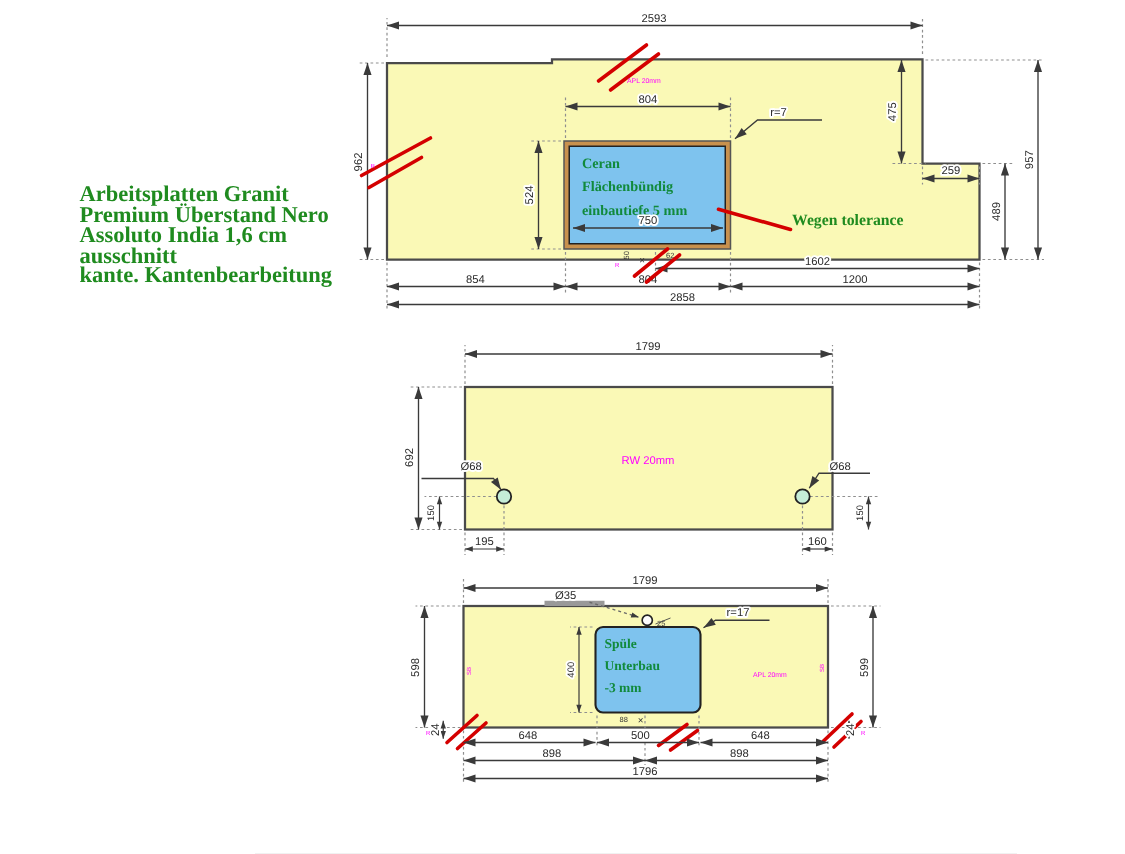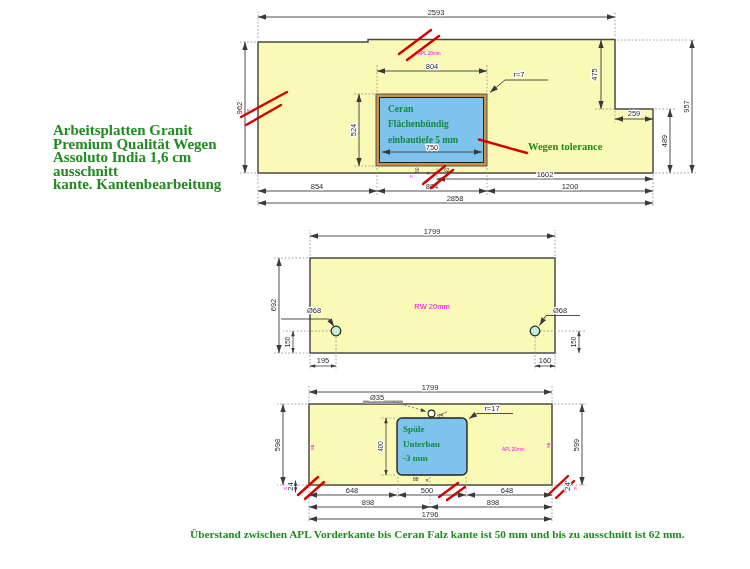--- a/index.html
+++ b/index.html
@@ -27,21 +27,21 @@
   .cg{font-family:"Liberation Serif",serif;font-weight:bold;fill:#118a3c;}
   .gb{font-family:"Liberation Serif",serif;font-weight:bold;fill:#1f8b1f;}
 </style>
 </head>
 <body>
 
 <div class="sheet">
 
   <div class="note">
     <div>Arbeitsplatten Granit</div>
-    <div>Premium Qualität Wegen</div>
+    <div>Premium Überstand Nero</div>
     <div>Assoluto India 1,6 cm</div>
     <div>ausschnitt</div>
     <div>kante. Kantenbearbeitung</div>
   </div>
 
   <svg width="750" height="569" viewBox="0 0 750 569">
     <defs>
       <marker id="arw" orient="auto-start-reverse" markerUnits="userSpaceOnUse" markerWidth="9" markerHeight="7" refX="8.5" refY="3">
         <path d="M0.5,0.3 L8.5,3 L0.5,5.7 Z" fill="#3a3a3a"></path>
       </marker>
@@ -226,16 +226,15 @@
       <text class="dt dm" x="368" y="504.5">898</text>
       <line class="dl" x1="430" y1="507" x2="552" y2="507"></line>
       <text class="dt dm" x="493" y="504.5">898</text>
 
       <line class="dl" x1="309" y1="519" x2="552" y2="519"></line>
       <text class="dt dm" x="430" y="516.5">1796</text>
     </g>
   </svg>
 
   <div class="footer">
-    <div>Überstand zwischen APL Vorderkante bis Ceran Falz kante ist 50 mm und bis zu ausschnitt ist 62 mm.</div>
   </div>
 
 </div>
 
 </body></html>

